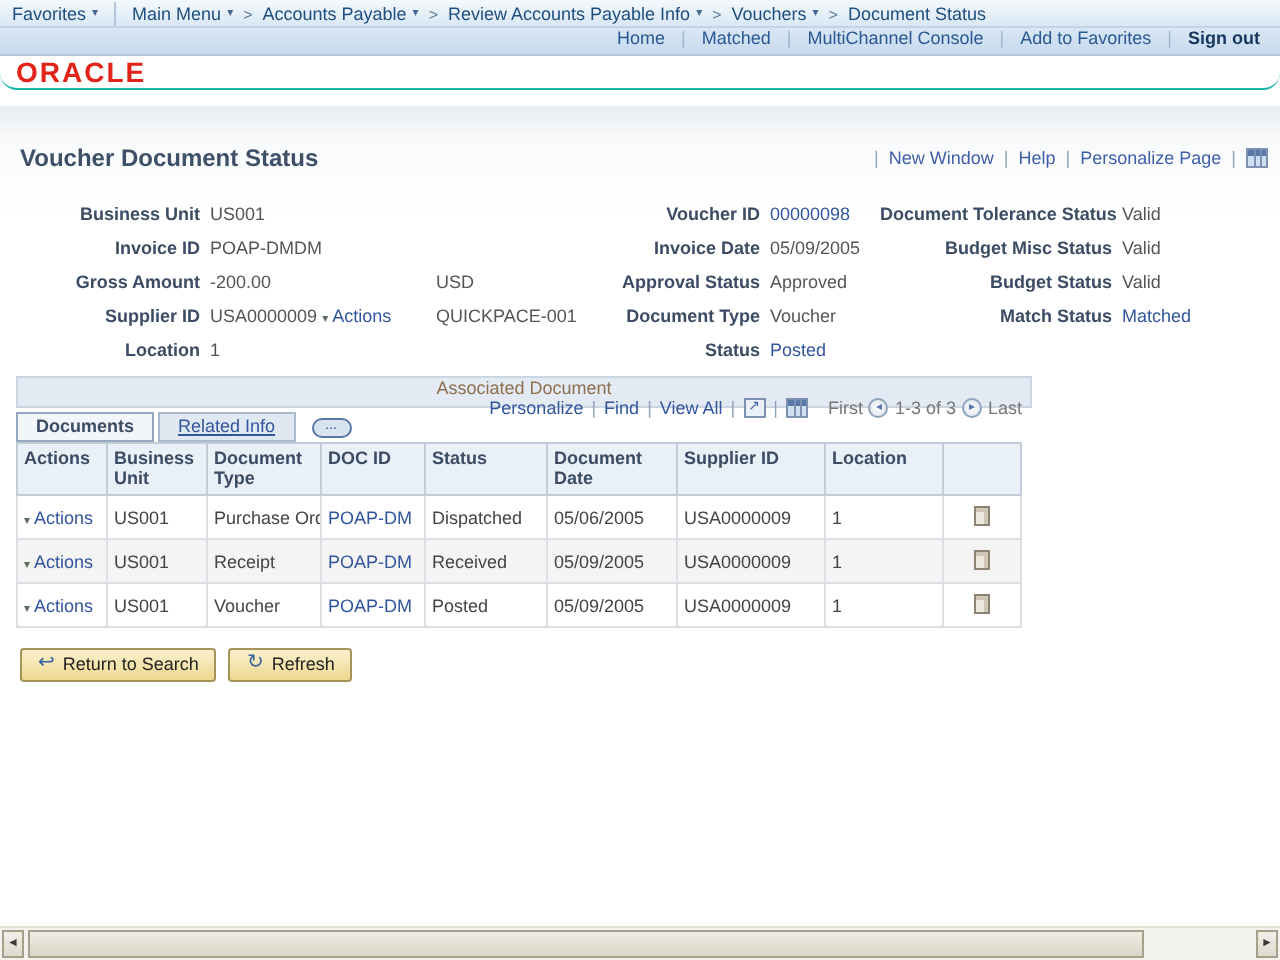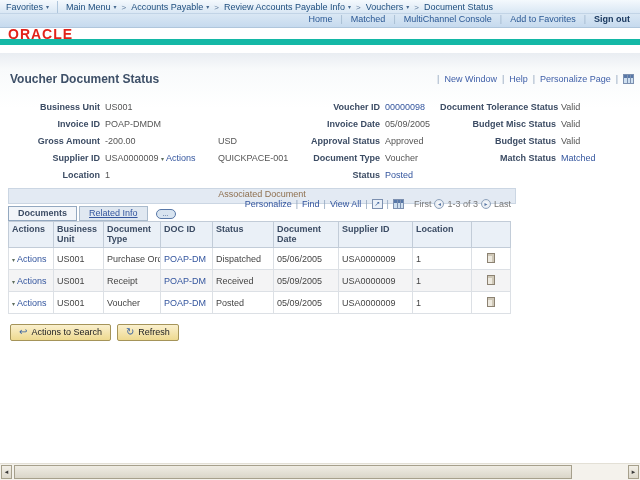--- a/index.html
+++ b/index.html
@@ -30,22 +30,22 @@
     display:flex; align-items:flex-start; justify-content:flex-end;
     padding:0 10px; white-space:nowrap;
   }
   .topbar2 a { color:#2A5894; }
   .psep::before { content:"|"; color:#9FB6CC; margin:0 8px; }
   .signout { font-weight:bold; color:#17365D !important; }
 
   
   .brandbar {
     position:absolute; top:28px; left:0; right:0; height:17px;
-    background:#fff; border-bottom:6px solid #14b8a6;
-    display:flex; align-items:center; padding:0 8px;
+    background:#fff; border-bottom:1px solid #14b8a6;
+    display:flex; align-items:center; padding:0 8px;border-radius:11px;
   }
   .oracle-logo {
     color:#E2231A; font-weight:bold; font-size:14px; letter-spacing:1px;
   }
 
   
   .content {
     position:absolute; top:53px; left:0; right:0; bottom:17px;
     background:linear-gradient(180deg,#E9EDF2 0,#F8FAFB 16px,#FFFFFF 55px);
   }
@@ -356,21 +356,21 @@
           <td>1</td>
           <td class="c-icon"><span class="doc-icon"></span></td>
         </tr>
       </tbody>
     </table>
   </div>
 
   <div class="actions-btns">
     <button class="ps-btn">
       <span class="btn-ic">↩</span>
-      <span>Actions to Search</span>
+      <span>Return to Search</span>
     </button>
     <button class="ps-btn">
       <span class="btn-ic">↻</span>
       <span>Refresh</span>
     </button>
   </div>
 </div>
 
 <div class="hscrollbar">
   <span class="sb-btn left">◄</span>

